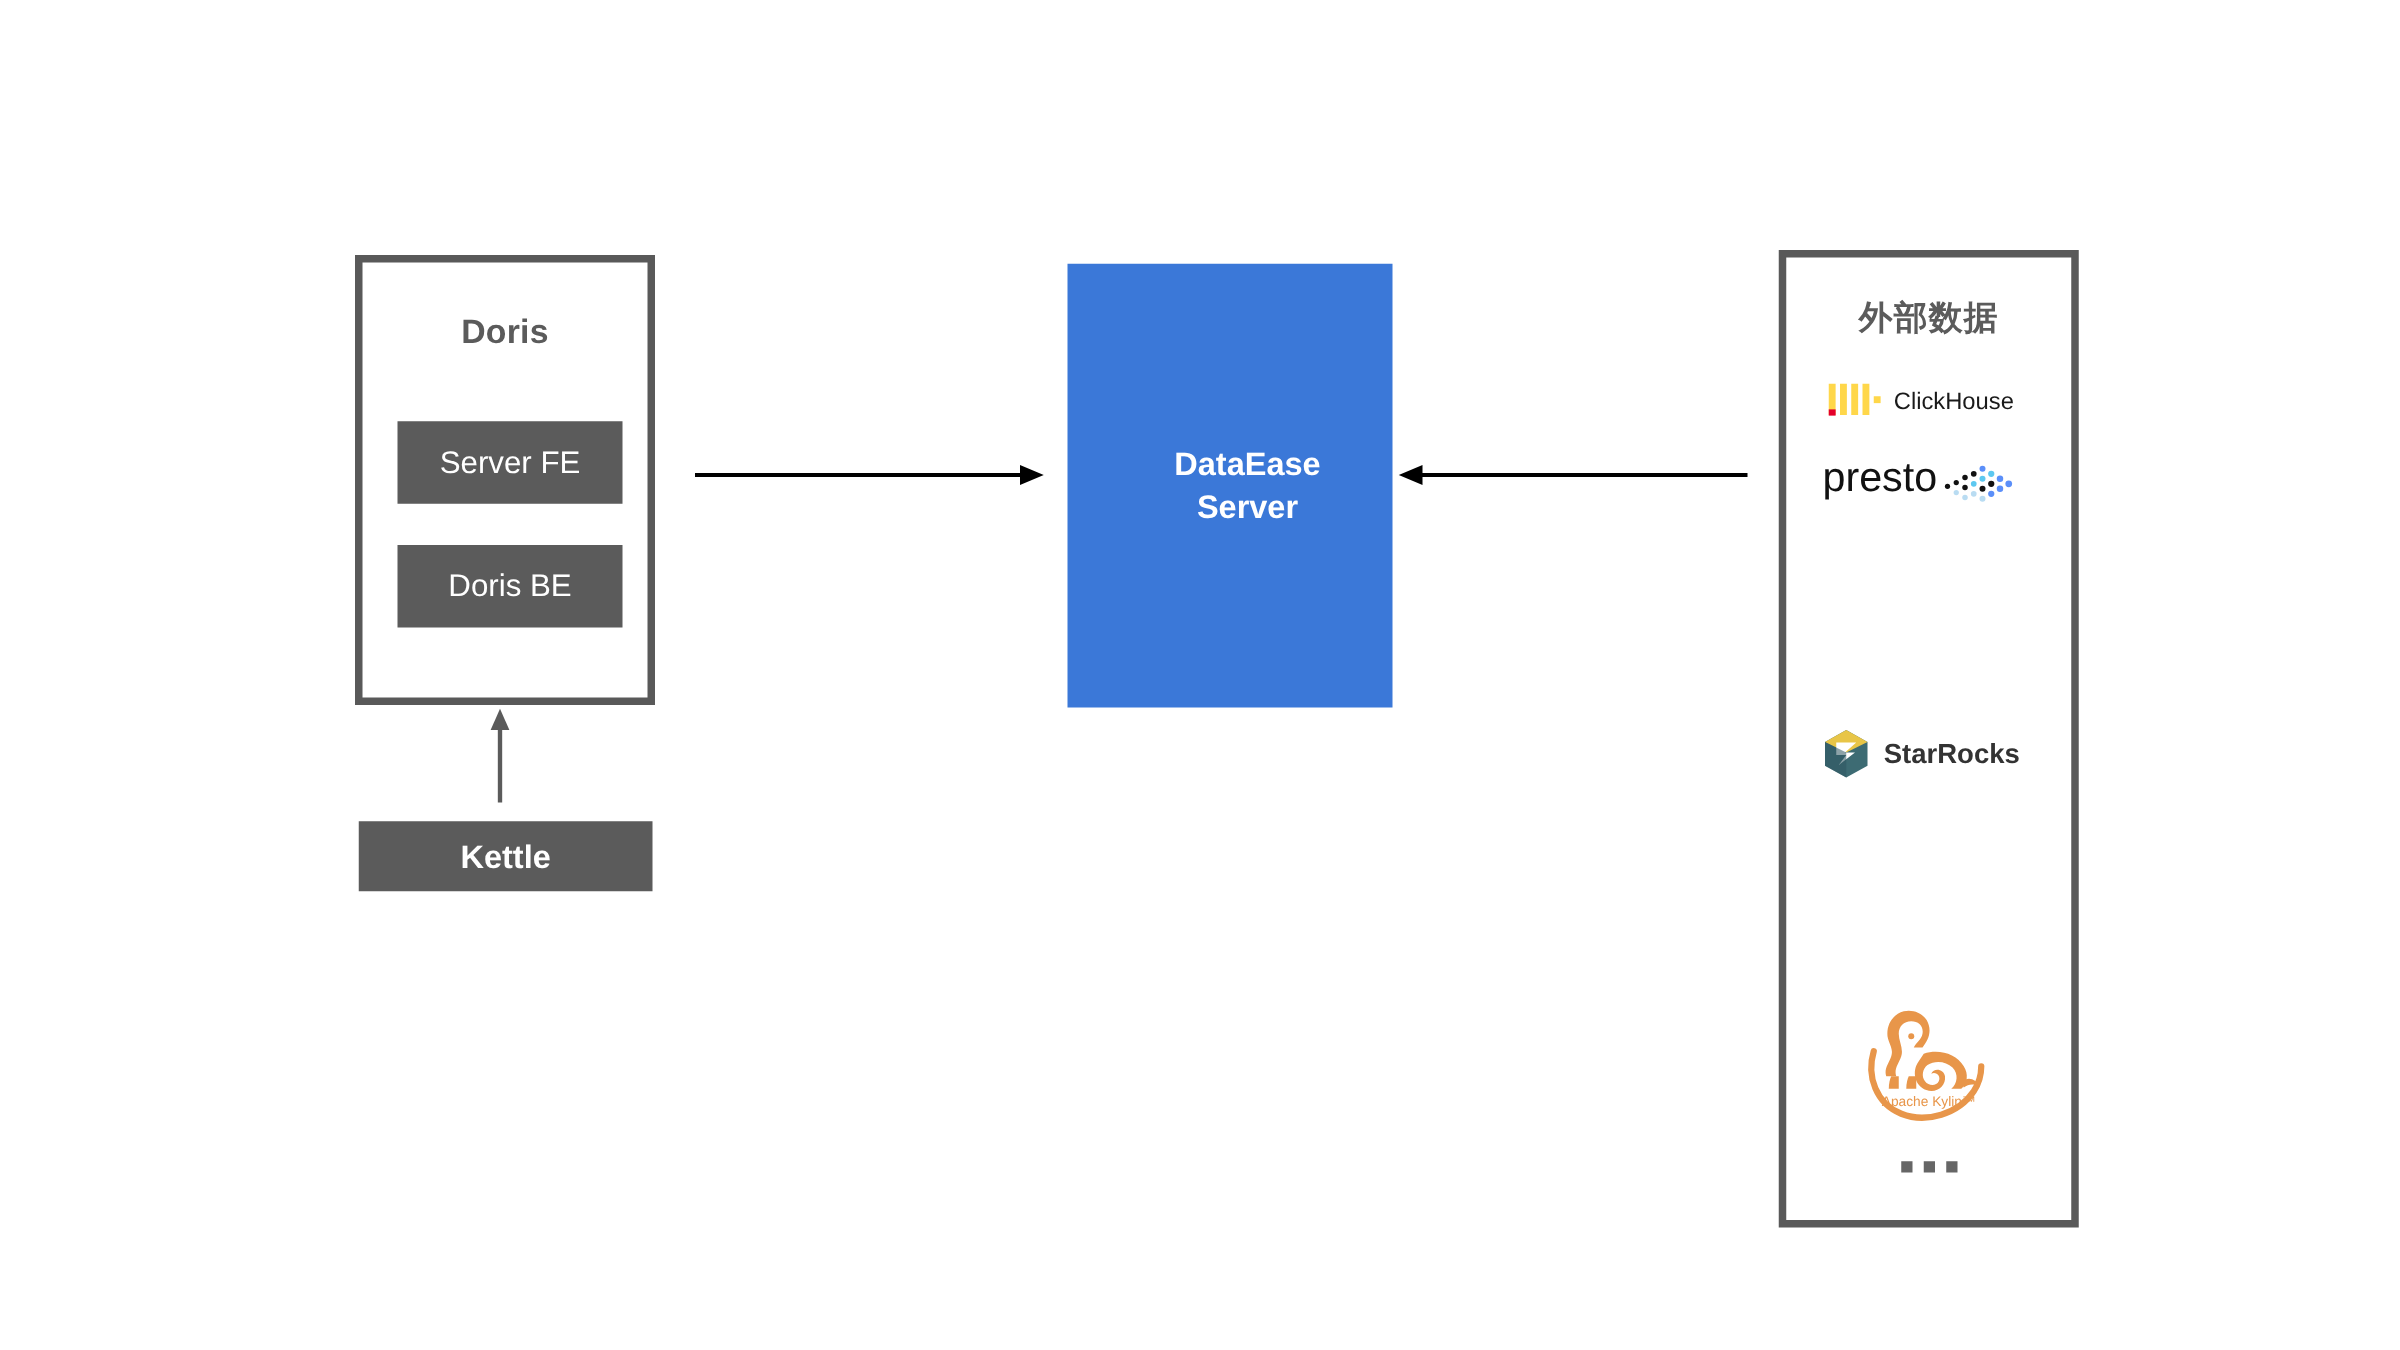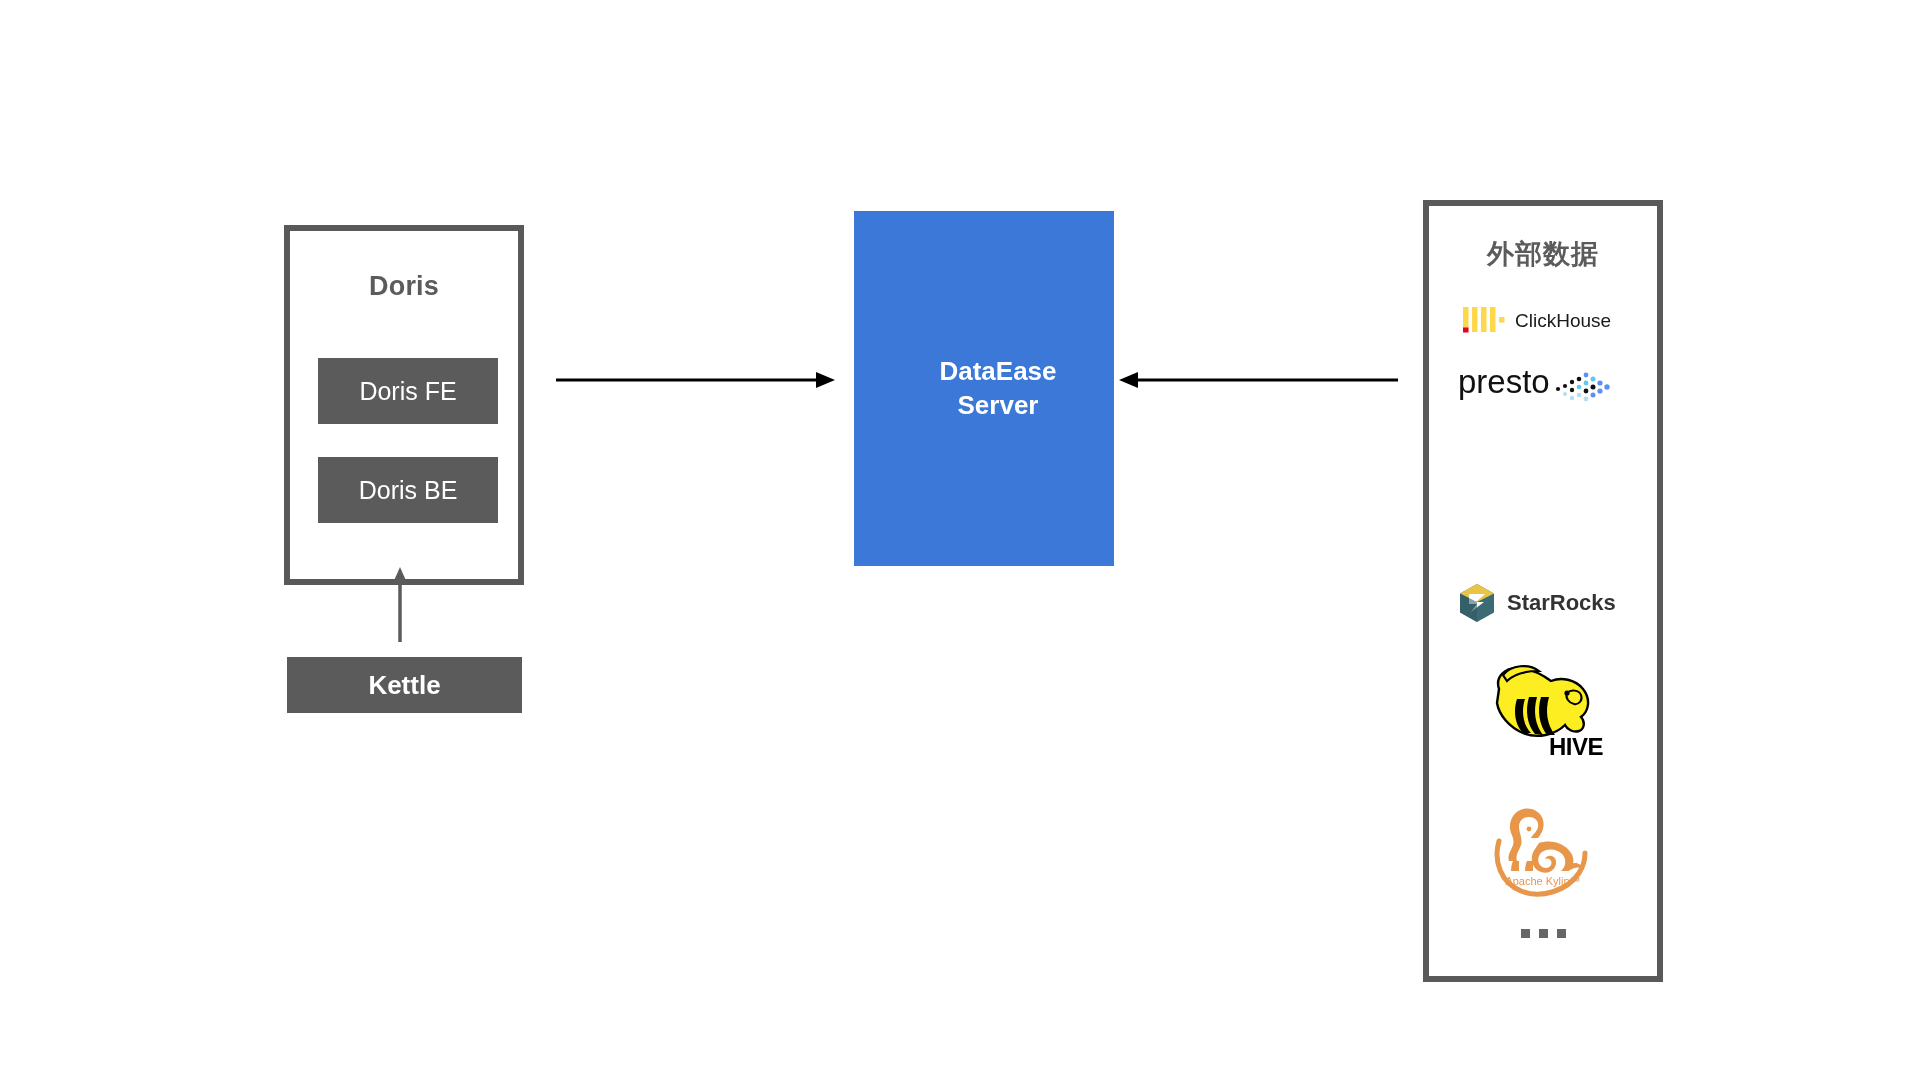--- a/index.html
+++ b/index.html
@@ -28,21 +28,20 @@
   
   .doris-panel {
     position: absolute;
     left: 284px;
     top: 204px;
     width: 240px;
     height: 360px;
     box-sizing: border-box;
     border: 6px solid #595959;
     background: #ffffff;
-    margin-top: 21px;
   }
   .doris-title {
     position: absolute;
     left: 0;
     top: 40px;
     width: 100%;
     text-align: center;
     font-size: 27px;
     font-weight: bold;
     color: #5b5b5b;
@@ -167,21 +166,21 @@
   }
 </style>
 </head>
 <body>
 
 <div id="canvas">
 
   <div class="doris-panel">
     <div class="doris-title">Doris</div>
     <div class="doris-node fe">
-      <span>Doris FE</span>
+      <span>Server FE</span>
     </div>
     <div class="doris-node be">
       <span>Doris BE</span>
     </div>
   </div>
 
   <div class="kettle-box">
     <span>Kettle</span>
   </div>
 
@@ -256,35 +255,20 @@
           <path d="M20 3 L37 12.5 L37 31.5 L20 41 L3 31.5 L3 12.5 Z" fill="#3d6b73"></path>
           <path d="M20 3 L37 12.5 L20 21 L3 12.5 Z" fill="#e8c547"></path>
           <path d="M12 13 L28 13 L19 21 L27 21 L14 31 L20 23 L12 23 Z" fill="#ffffff"></path>
           <path d="M3 31.5 L20 41 L20 21 L3 12.5 Z" fill="#2f5560" opacity="0.55"></path>
         </g>
         <text x="50" y="29" font-family="'Liberation Sans', sans-serif" font-size="22" font-weight="bold" fill="#333333">StarRocks</text>
       </svg>
       <span class="sr-only">StarRocks</span>
     </div>
 
-    <div class="logo-row r-hive">
-      <svg width="124" height="104" viewBox="0 0 124 104">
-        <g>
-          <path d="M18 30 C14 18 24 8 38 9 C52 10 62 16 70 22 C80 18 94 20 102 30 C110 40 108 52 100 58 C104 62 104 70 98 72 C92 74 86 70 84 66 C74 76 56 80 42 74 C28 68 18 56 16 44 Z" fill="#fdee21" stroke="#000000" stroke-width="2.4"></path>
-          <path d="M44 40 C40 52 42 66 50 74 L42 74 C34 66 32 52 36 40 Z" fill="#000000"></path>
-          <path d="M56 38 C52 52 54 66 62 76 L54 75 C46 66 44 51 48 38 Z" fill="#000000"></path>
-          <path d="M68 38 C64 52 66 66 74 76 L66 76 C58 66 56 51 60 38 Z" fill="#000000"></path>
-          <path d="M86 34 C90 30 98 31 100 36 C102 41 98 46 93 45 C88 44 84 39 86 34 Z" fill="#fdee21" stroke="#000000" stroke-width="2"></path>
-          <circle cx="86" cy="34" r="2.6" fill="#000000"></circle>
-          <path d="M22 16 C30 6 48 4 58 12 C48 12 34 14 26 22 Z" fill="#fdee21" stroke="#000000" stroke-width="2.2"></path>
-        </g>
-        <text x="68" y="96" font-family="'Liberation Sans', sans-serif" font-size="24" font-weight="bold" fill="#000000" letter-spacing="-0.5">HIVE</text>
-      </svg>
-      <span class="sr-only">HIVE</span>
-    </div>
 
     <div class="logo-row r-kylin">
       <svg width="120" height="106" viewBox="0 0 120 106">
         <path d="M16 42 C10 62 18 84 38 92 C58 100 84 92 96 74 C100 68 102 60 102 54" fill="none" stroke="#e8964a" stroke-width="5" stroke-linecap="round"></path>
         <g fill="#e8964a">
           <path d="M40 10 C32 12 26 20 27 30 C28 36 32 40 30 46 C28 52 24 56 26 62 L34 62 C32 56 36 52 38 46 C40 40 36 34 36 28 C36 22 40 18 46 18 C52 18 56 22 55 28 C54 33 50 35 48 39 L55 39 C59 34 62 28 60 21 C58 13 49 8 40 10 Z"></path>
           <path d="M44 26 C48 24 52 27 52 31 C52 35 48 37 45 36 C42 35 41 28 44 26 Z" fill="#ffffff"></path>
           <circle cx="46" cy="30" r="2.4" fill="#e8964a"></circle>
           <path d="M56 44 C68 40 82 44 88 54 C92 60 91 68 86 72 L78 72 C83 68 84 60 79 55 C74 50 65 49 59 53 C55 56 54 62 57 66 C60 70 66 70 68 66 C70 62 66 58 62 60 C64 55 72 56 73 62 C74 70 66 76 58 73 C49 70 46 58 52 50 Z"></path>
           <path d="M30 62 L36 62 L36 72 L28 72 C28 68 29 64 30 62 Z"></path>

